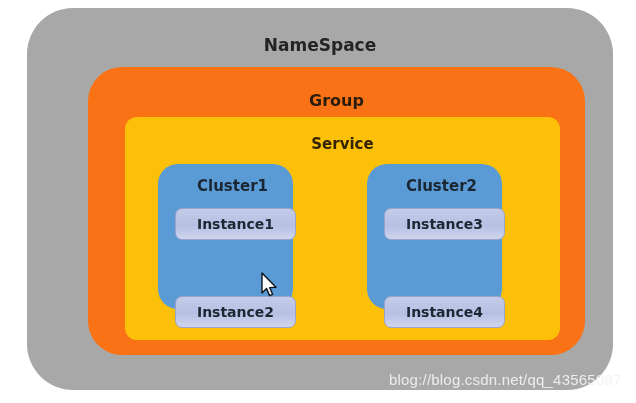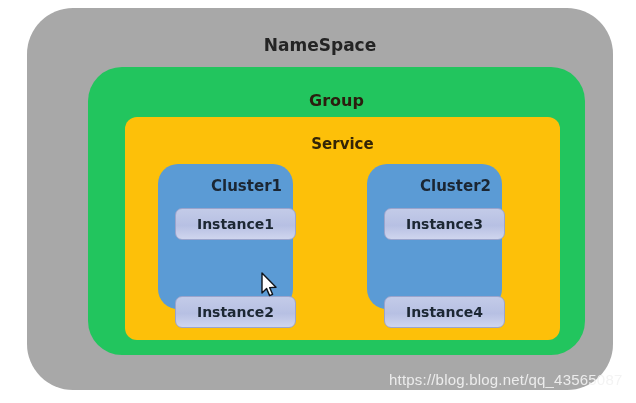--- a/index.html
+++ b/index.html
@@ -37,21 +37,21 @@
     font-weight: bold;
   }
 
   
   .group-box {
     position: absolute;
     left: 61px;
     top: 59px;
     width: 497px;
     height: 288px;
-    background: #22c55e;
+    background: #f97316;
     border-radius: 34px;
     box-sizing: border-box;
   }
 
   
   .service-box {
     position: absolute;
     left: 37px;
     top: 50px;
     width: 435px;
@@ -121,21 +121,21 @@
     position: absolute;
     left: 0;
     top: 18px;
     width: 435px;
     text-align: center;
     font-size: 15px;
     color: #332406;
   }
   .label-cluster {
     position: absolute;
-    left: 14px;
+    left: 0;
     top: 13px;
     width: 149px;
     text-align: center;
     font-size: 15px;
     color: #1b2633;
   }
 
   
   .cursor {
     position: absolute;
@@ -200,15 +200,15 @@
       </div>
     </div>
   </div>
 
   <div class="cursor">
     <svg width="18" height="26" viewBox="0 0 18 26">
       <path d="M1 1 L1 21 L5.6 16.6 L8.6 23.6 L11.6 22.3 L8.7 15.6 L15 15.3 Z" fill="#ffffff" stroke="#10151c" stroke-width="1.4" stroke-linejoin="round"></path>
     </svg>
   </div>
 
-  <div class="watermark">https://blog.blog.net/qq_43565087</div>
+  <div class="watermark">blog://blog.csdn.net/qq_43565087</div>
 
 </div>
 
 </body></html>

